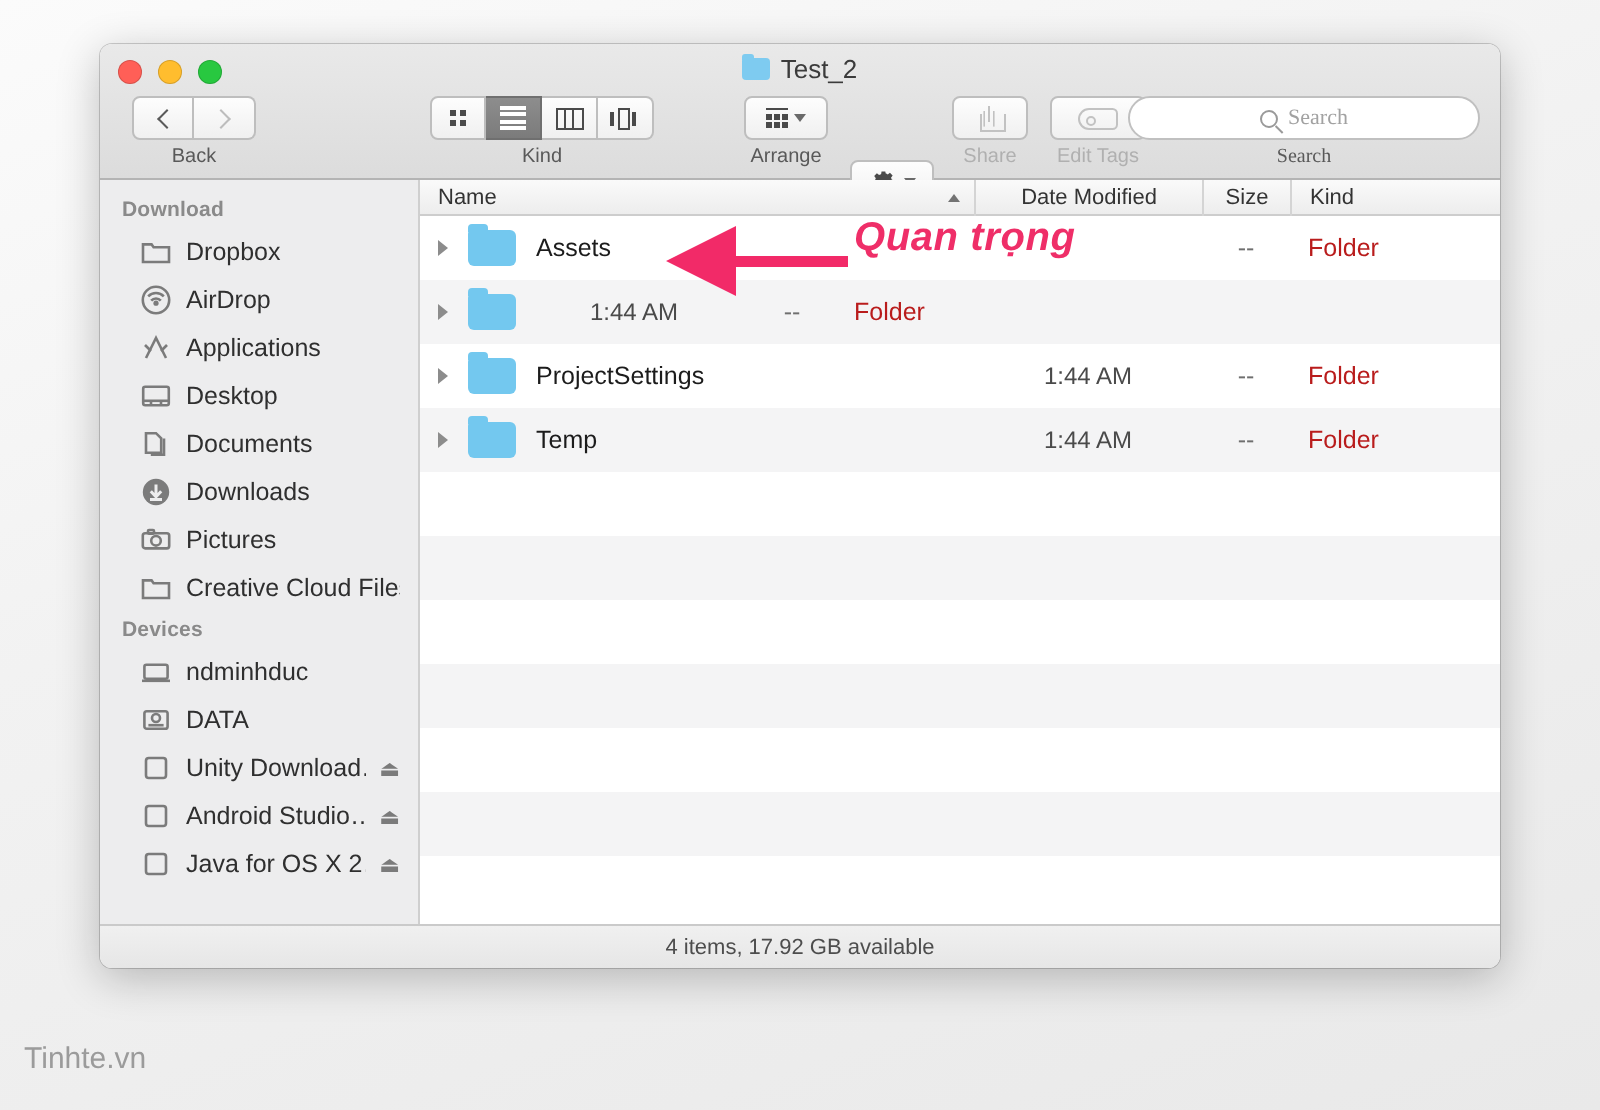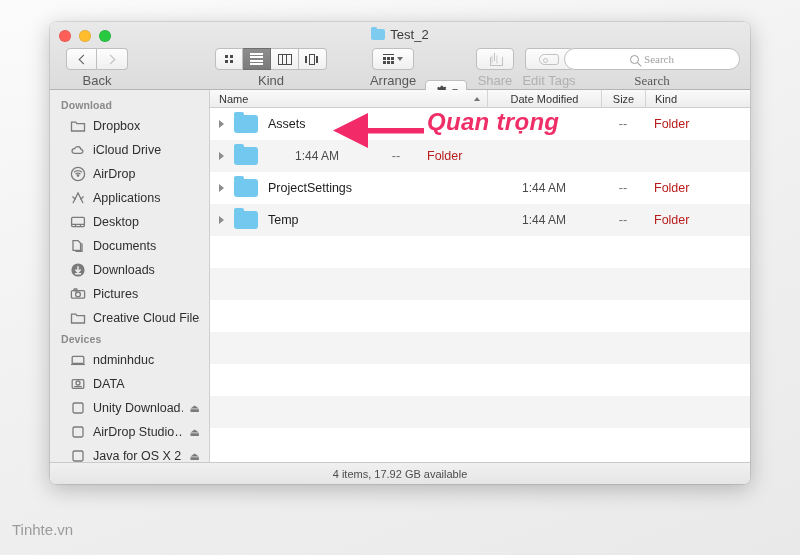--- a/index.html
+++ b/index.html
@@ -63,21 +63,21 @@
   }
 
   
   .tb-item {
     position: absolute;
     text-align: center;
     font-size: 10px;
     color: #5c5c5c;
     line-height: 1;
   }
-  .tb-label { margin-top: 4px; display: block; font-size: 13px; color: #595959; }
+  .tb-label { margin-top: 4px; display: block; font-size: 10px; color: #595959; }
   .tb-label.dim { color: #b0b0b0; }
 
   .btn {
     background: linear-gradient(to bottom,#fdfdfd,#f0f0f0);
     border: 1px solid #bebebe;
     border-radius: 4px;
     height: 22px;
     display: inline-flex; align-items: center; justify-content: center;
   }
 
@@ -225,21 +225,21 @@
     background: linear-gradient(to bottom,#f0f0f0,#e6e6e6);
     border-top: 1px solid #cacaca;
     display: flex; align-items: center; justify-content: center;
     font-size: 11px; color: #4d4d4d;
   }
 
   
   #annotation { position: absolute; left: 0; top: 0; width: 800px; height: 555px; pointer-events: none; }
   #anno-text {
     position: absolute; left: 427px; top: 108px;
-    font-size: 24px; font-weight: bold; font-style: italic;
+    font-size: 20px; font-weight: bold; font-style: italic;
     color: #ef2e68;
     letter-spacing: .3px;
     text-shadow:
       -2px -2px 0 #fff,  2px -2px 0 #fff,
       -2px  2px 0 #fff,  2px  2px 0 #fff,
        0   -2px 0 #fff,  0    2px 0 #fff,
       -2px  0   0 #fff,  2px  0   0 #fff;
   }
 
   #watermark {
@@ -370,28 +370,20 @@
           <span class="sb-icon">
             <svg width="16" height="16" viewBox="0 0 16 16">
               <path stroke="#7b7b7b" fill="none" stroke-width="1.3" d="M1.5 4.2h4.3l1 1.4h7.7v7.4h-13z"></path>
             </svg>
           </span>
           <span class="sb-label">Dropbox</span>
         </div>
         <div class="sb-item">
           <span class="sb-icon">
             <svg width="16" height="16" viewBox="0 0 16 16">
-              <path stroke="#7b7b7b" fill="none" stroke-width="1.3" d="M4.2 11.3a2.3 2.3 0 0 1 .3-4.6 3.4 3.4 0 0 1 6.5.6 2 2 0 0 1-.3 4z"></path>
-            </svg>
-          </span>
-          <span class="sb-label">iCloud Drive</span>
-        </div>
-        <div class="sb-item">
-          <span class="sb-icon">
-            <svg width="16" height="16" viewBox="0 0 16 16">
               <circle cx="8" cy="8" r="6.6" stroke="#7b7b7b" fill="none" stroke-width="1.3"></circle>
               <circle cx="8" cy="9.6" r="1.3" fill="#7b7b7b" stroke="none"></circle>
               <path stroke="#7b7b7b" fill="none" stroke-width="1.3" d="M5.6 8.3a3.2 3.2 0 0 1 4.8 0"></path>
               <path stroke="#7b7b7b" fill="none" stroke-width="1.3" d="M4.1 6.2a5.4 5.4 0 0 1 7.8 0"></path>
             </svg>
           </span>
           <span class="sb-label">AirDrop</span>
         </div>
         <div class="sb-item">
           <span class="sb-icon">
@@ -477,21 +469,21 @@
           </span>
           <span class="sb-label">Unity Download…</span>
           <span class="eject">⏏</span>
         </div>
         <div class="sb-item">
           <span class="sb-icon">
             <svg width="16" height="16" viewBox="0 0 16 16">
               <rect x="3" y="3" width="10" height="10" rx="1.4" stroke="#7b7b7b" fill="none" stroke-width="1.3"></rect>
             </svg>
           </span>
-          <span class="sb-label">AirDrop Studio…</span>
+          <span class="sb-label">Android Studio…</span>
           <span class="eject">⏏</span>
         </div>
         <div class="sb-item">
           <span class="sb-icon">
             <svg width="16" height="16" viewBox="0 0 16 16">
               <rect x="3" y="3" width="10" height="10" rx="1.4" stroke="#7b7b7b" fill="none" stroke-width="1.3"></rect>
             </svg>
           </span>
           <span class="sb-label">Java for OS X 2…</span>
           <span class="eject">⏏</span>

